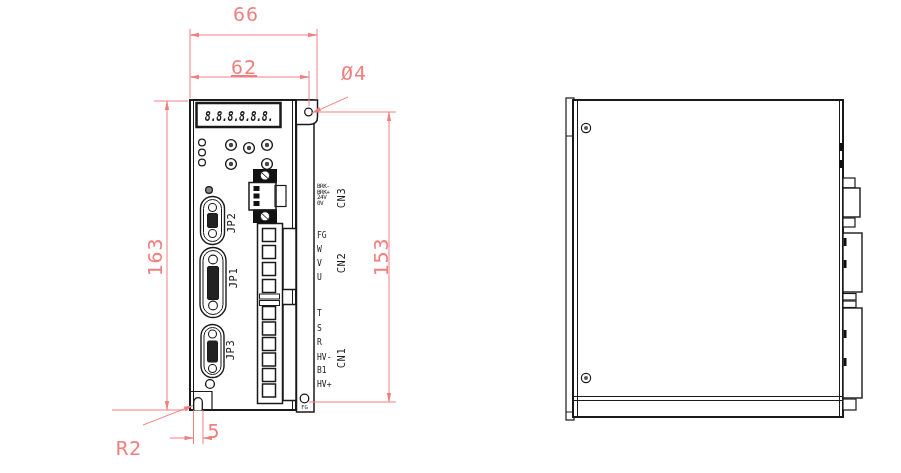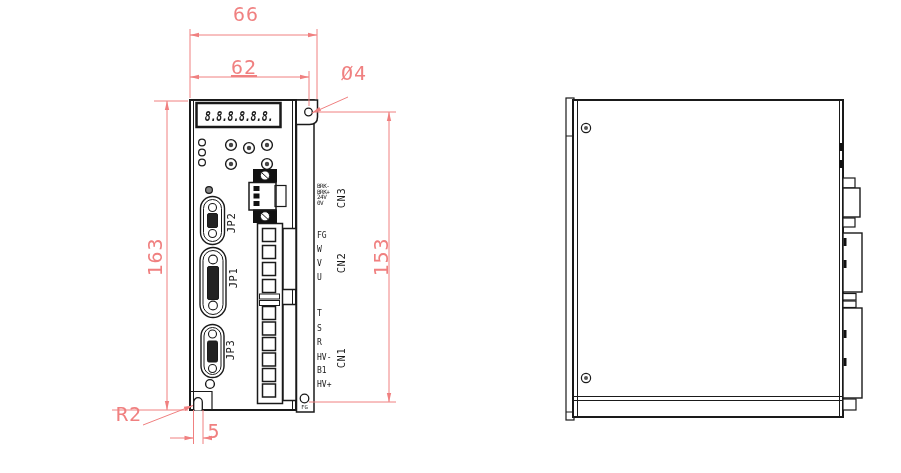--- a/index.html
+++ b/index.html
@@ -247,16 +247,16 @@
   <div class="pin" style="left:317px;top:385px;">HV+</div>
   <div class="lbl rot cn-lbl" style="left:341px;top:358px;">CN1</div>
 
   <div class="lbl fg-lbl" style="left:304.5px;top:407.5px;">FG</div>
 
   <div class="lbl dim-lbl" style="left:246px;top:14px;">66</div>
   <div class="lbl dim-lbl" style="left:244px;top:67px;text-decoration:underline;">62</div>
   <div class="lbl dim-lbl" style="left:354px;top:73px;">Ø4</div>
   <div class="lbl rot dim-lbl" style="left:155px;top:257px;">163</div>
   <div class="lbl rot dim-lbl" style="left:381px;top:257px;">153</div>
-  <div class="lbl dim-lbl" style="left:129px;top:414px;">R2</div>
+  <div class="lbl dim-lbl" style="left:129px;top:448px;">R2</div>
   <div class="lbl dim-lbl" style="left:214px;top:431px;">5</div>
 
 </div>
 
 </body></html>

